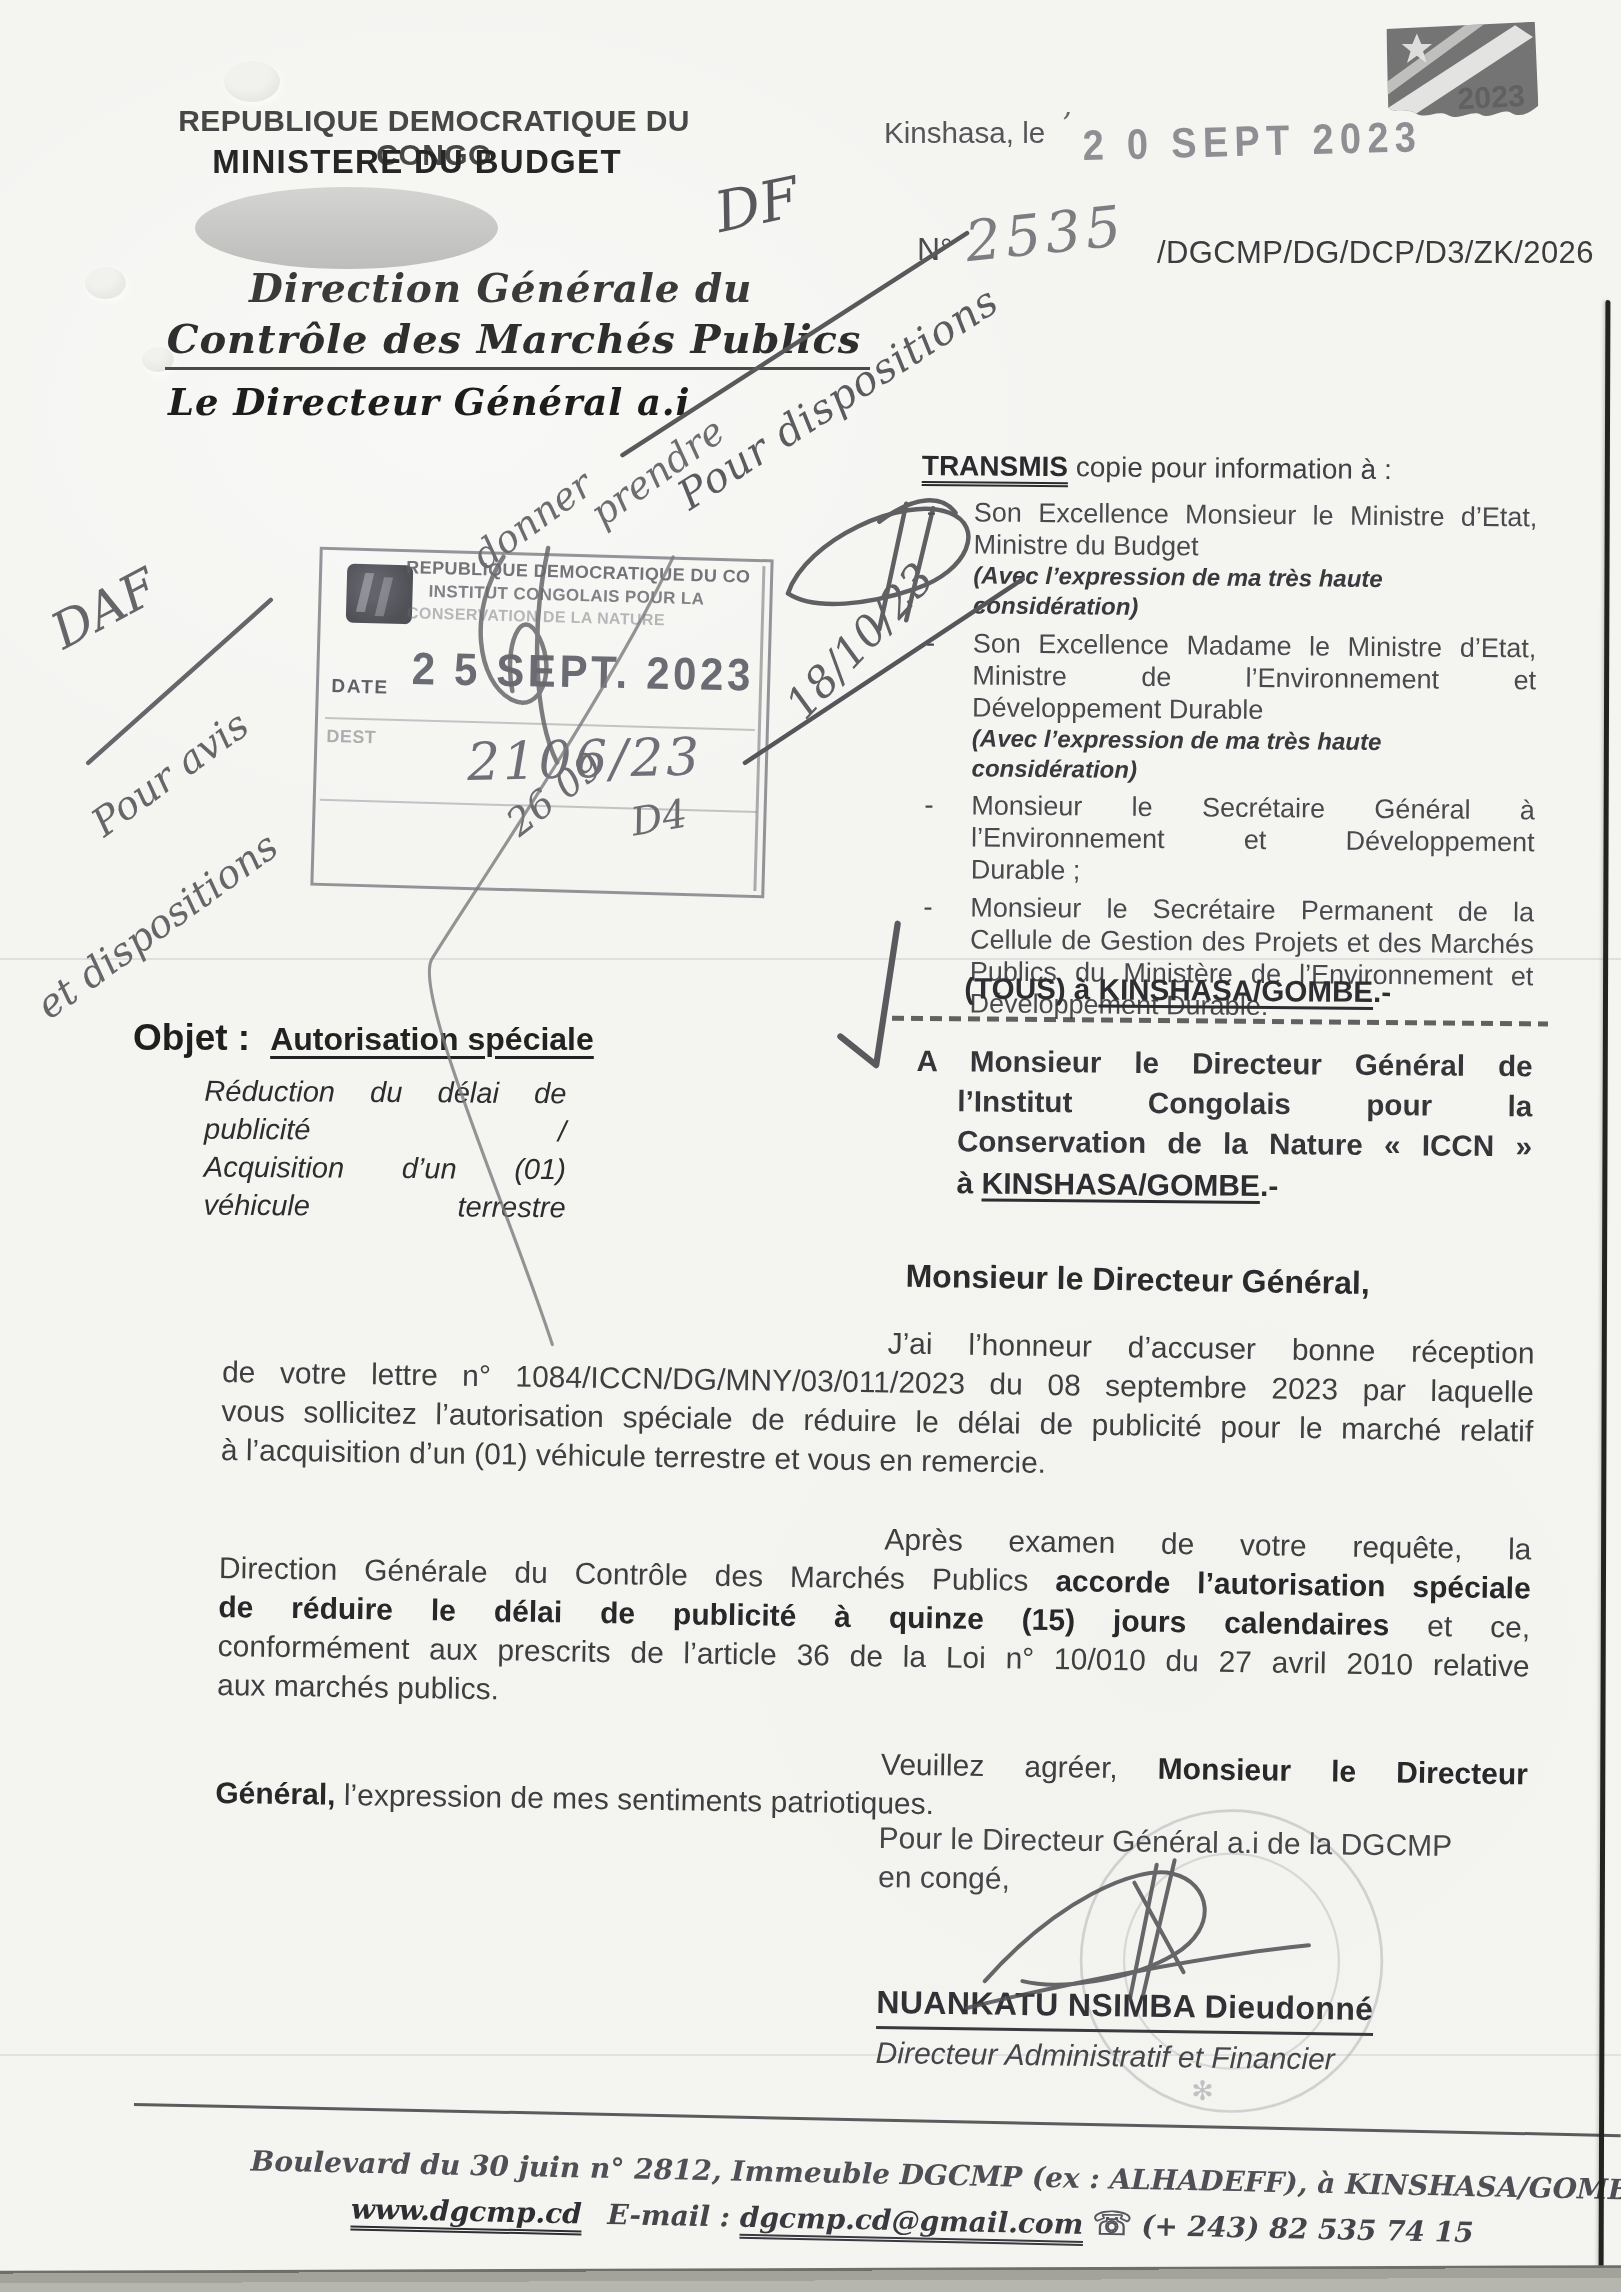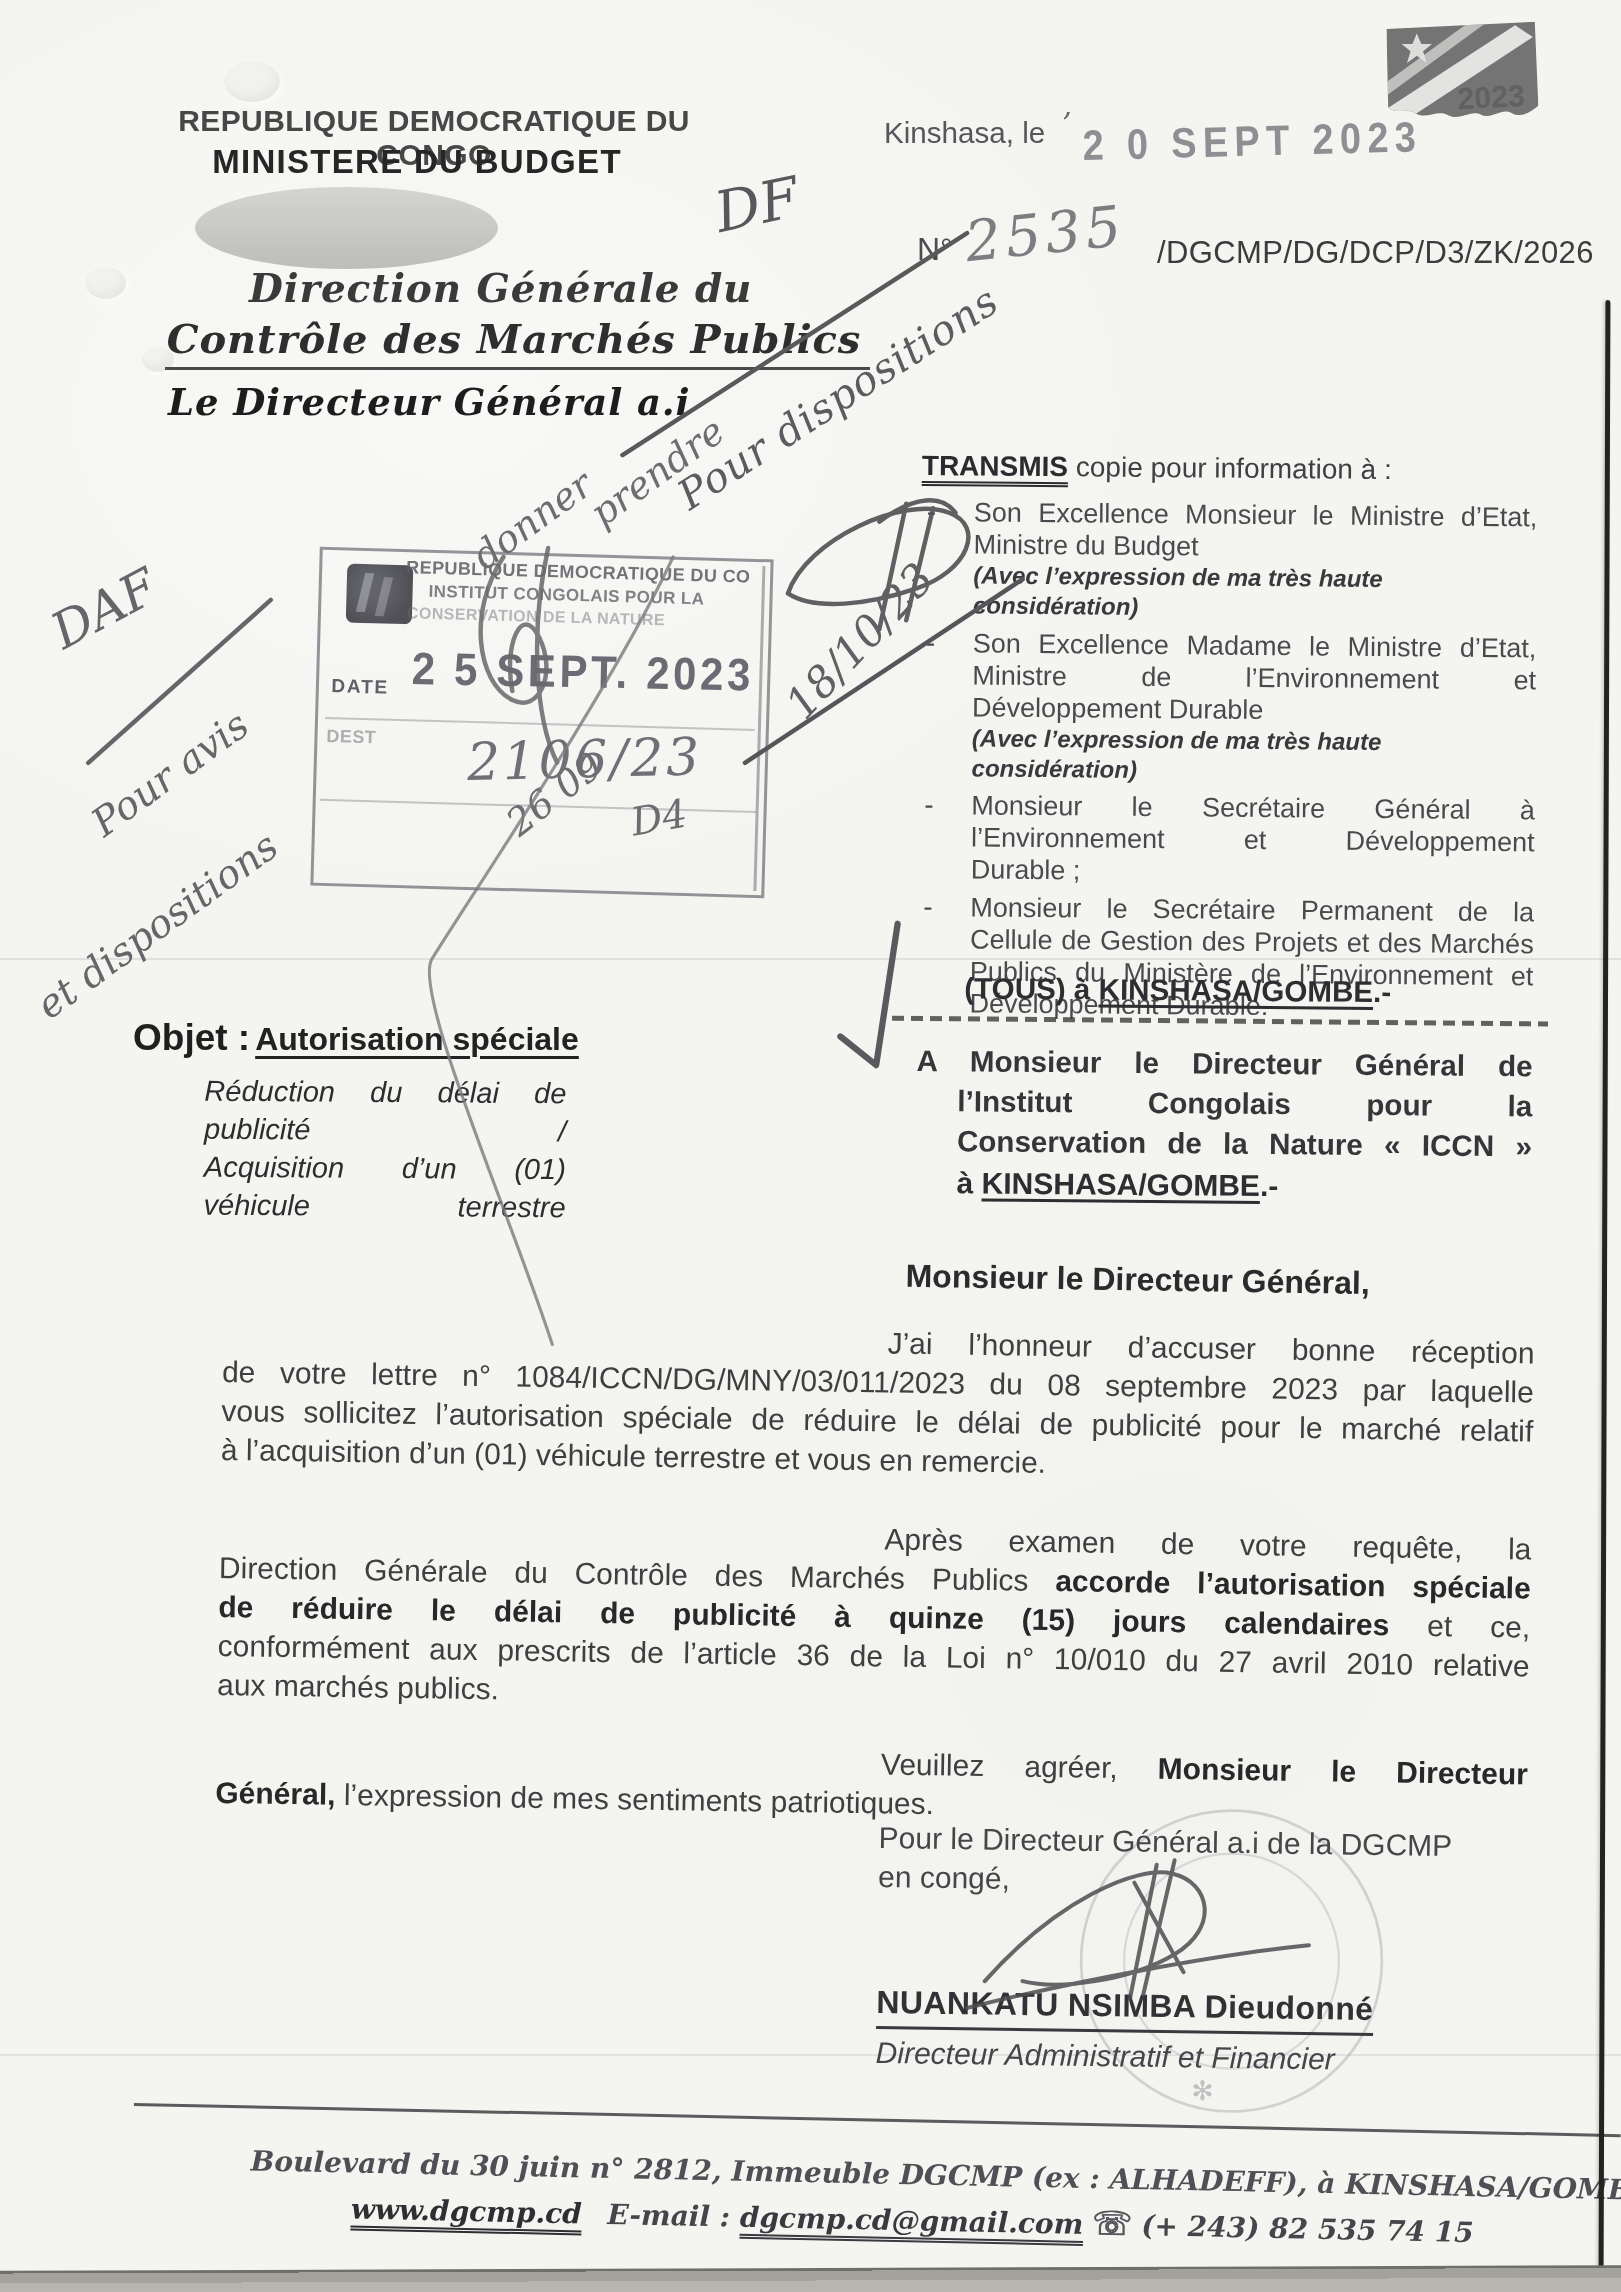--- a/index.html
+++ b/index.html
@@ -59,21 +59,21 @@
   .dashsep{position:absolute;left:-25px;top:566px;width:656px;height:4.5px;
     background:repeating-linear-gradient(90deg,#3c3c3c 0 11.6px,transparent 11.6px 19px);opacity:.8;}
   .recipient{position:absolute;left:0;top:591px;width:616px;}
   .recipient .tl{line-height:40px;font-size:29.6px;font-weight:bold;color:#36363a;}
   .hang{padding-left:41px;}
   .recip-city{position:absolute;left:41px;top:716px;font-size:30px;font-weight:bold;color:#2e2e32;}
 
   
   .objet{left:133px;top:1017px;white-space:nowrap;}
   .objet-label{font-size:37px;font-weight:bold;color:#1f1f1f;}
-  .objet-title{font-size:32px;font-weight:bold;color:#222;margin-left:1px;
+  .objet-title{font-size:32px;font-weight:bold;color:#222;margin-left:16px;
     text-decoration:underline;text-decoration-thickness:3.1px;text-underline-offset:6.3px;}
   .objet-sub{left:204px;top:1073px;width:362px;transform:rotate(.4deg);}
   .obj-line{font-style:italic;font-size:29px;line-height:38px;color:#2d2d30;}
 
   
   .bodyblock{left:224px;top:1247px;width:1312px;transform:rotate(.9deg);transform-origin:top left;}
   .salutation{margin-left:682px;font-weight:bold;font-size:32px;color:#2b2b2e;line-height:36px;}
   .para{margin-top:30px;}
   .para .tl{line-height:39px;font-size:30px;color:#3f3f42;}
   .para:nth-of-type(2){margin-top:40px;}

